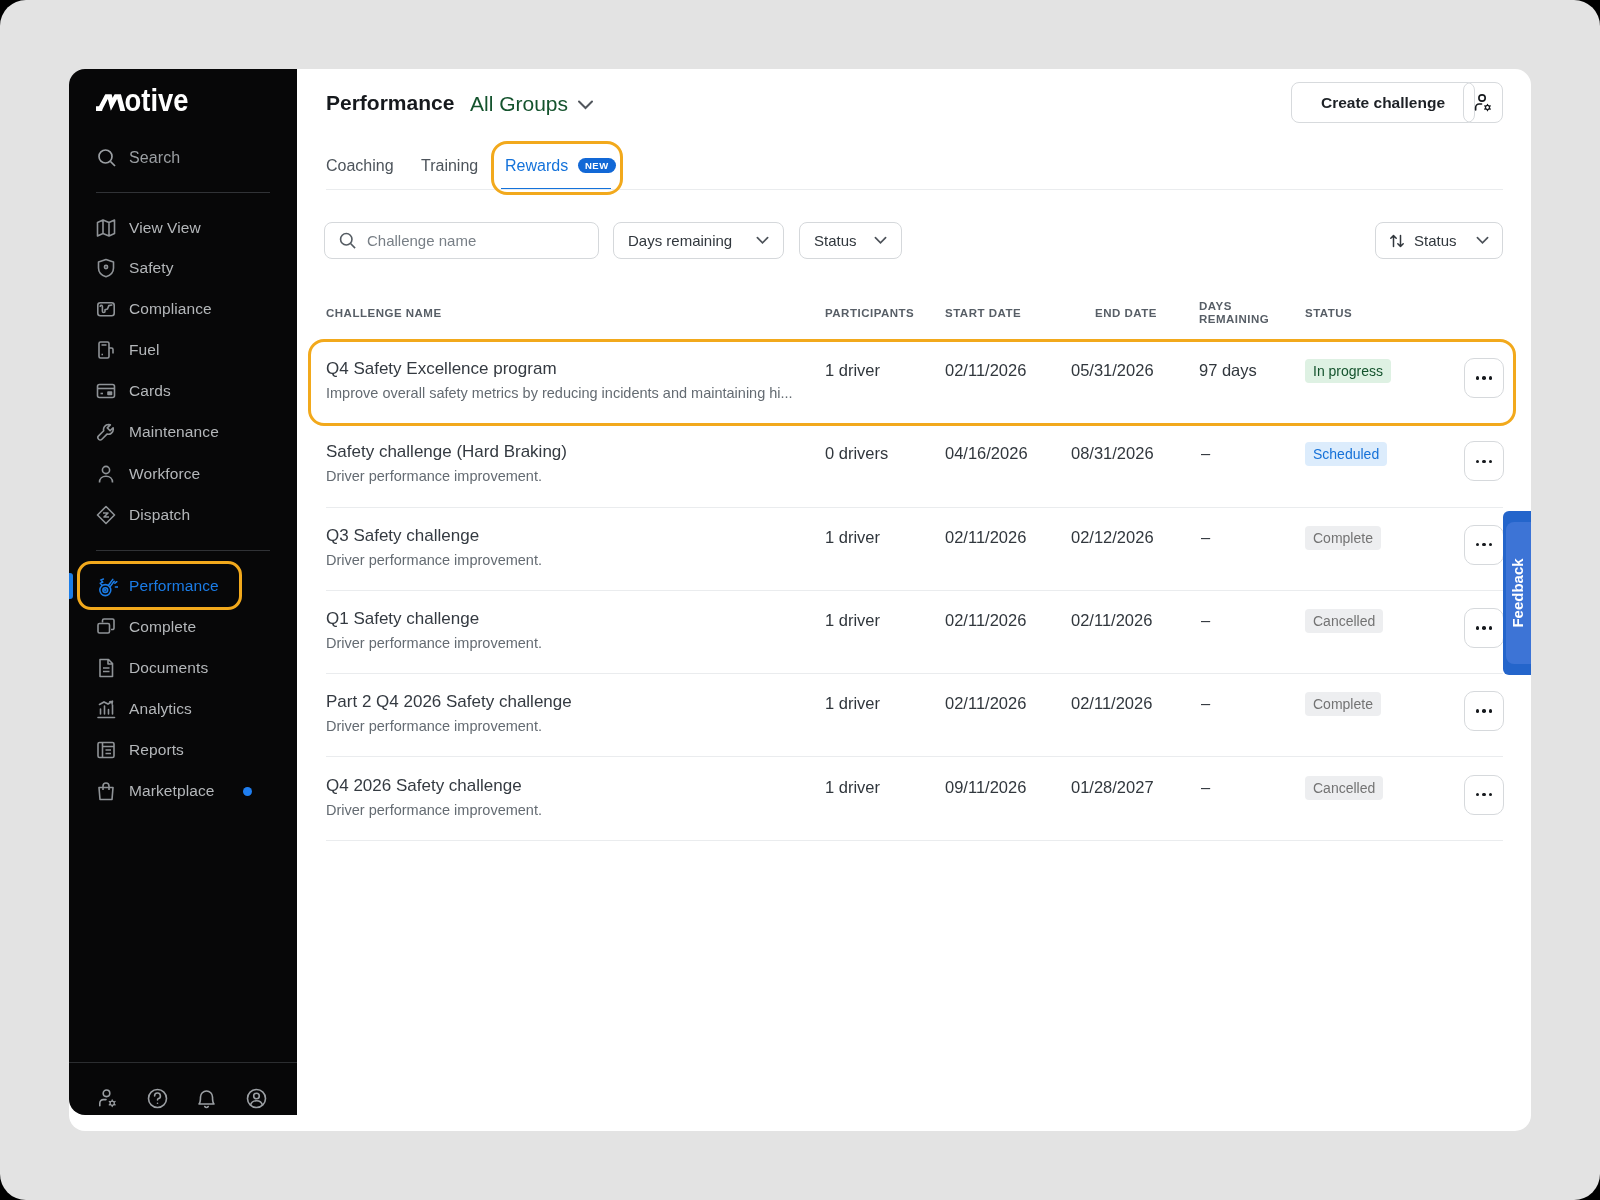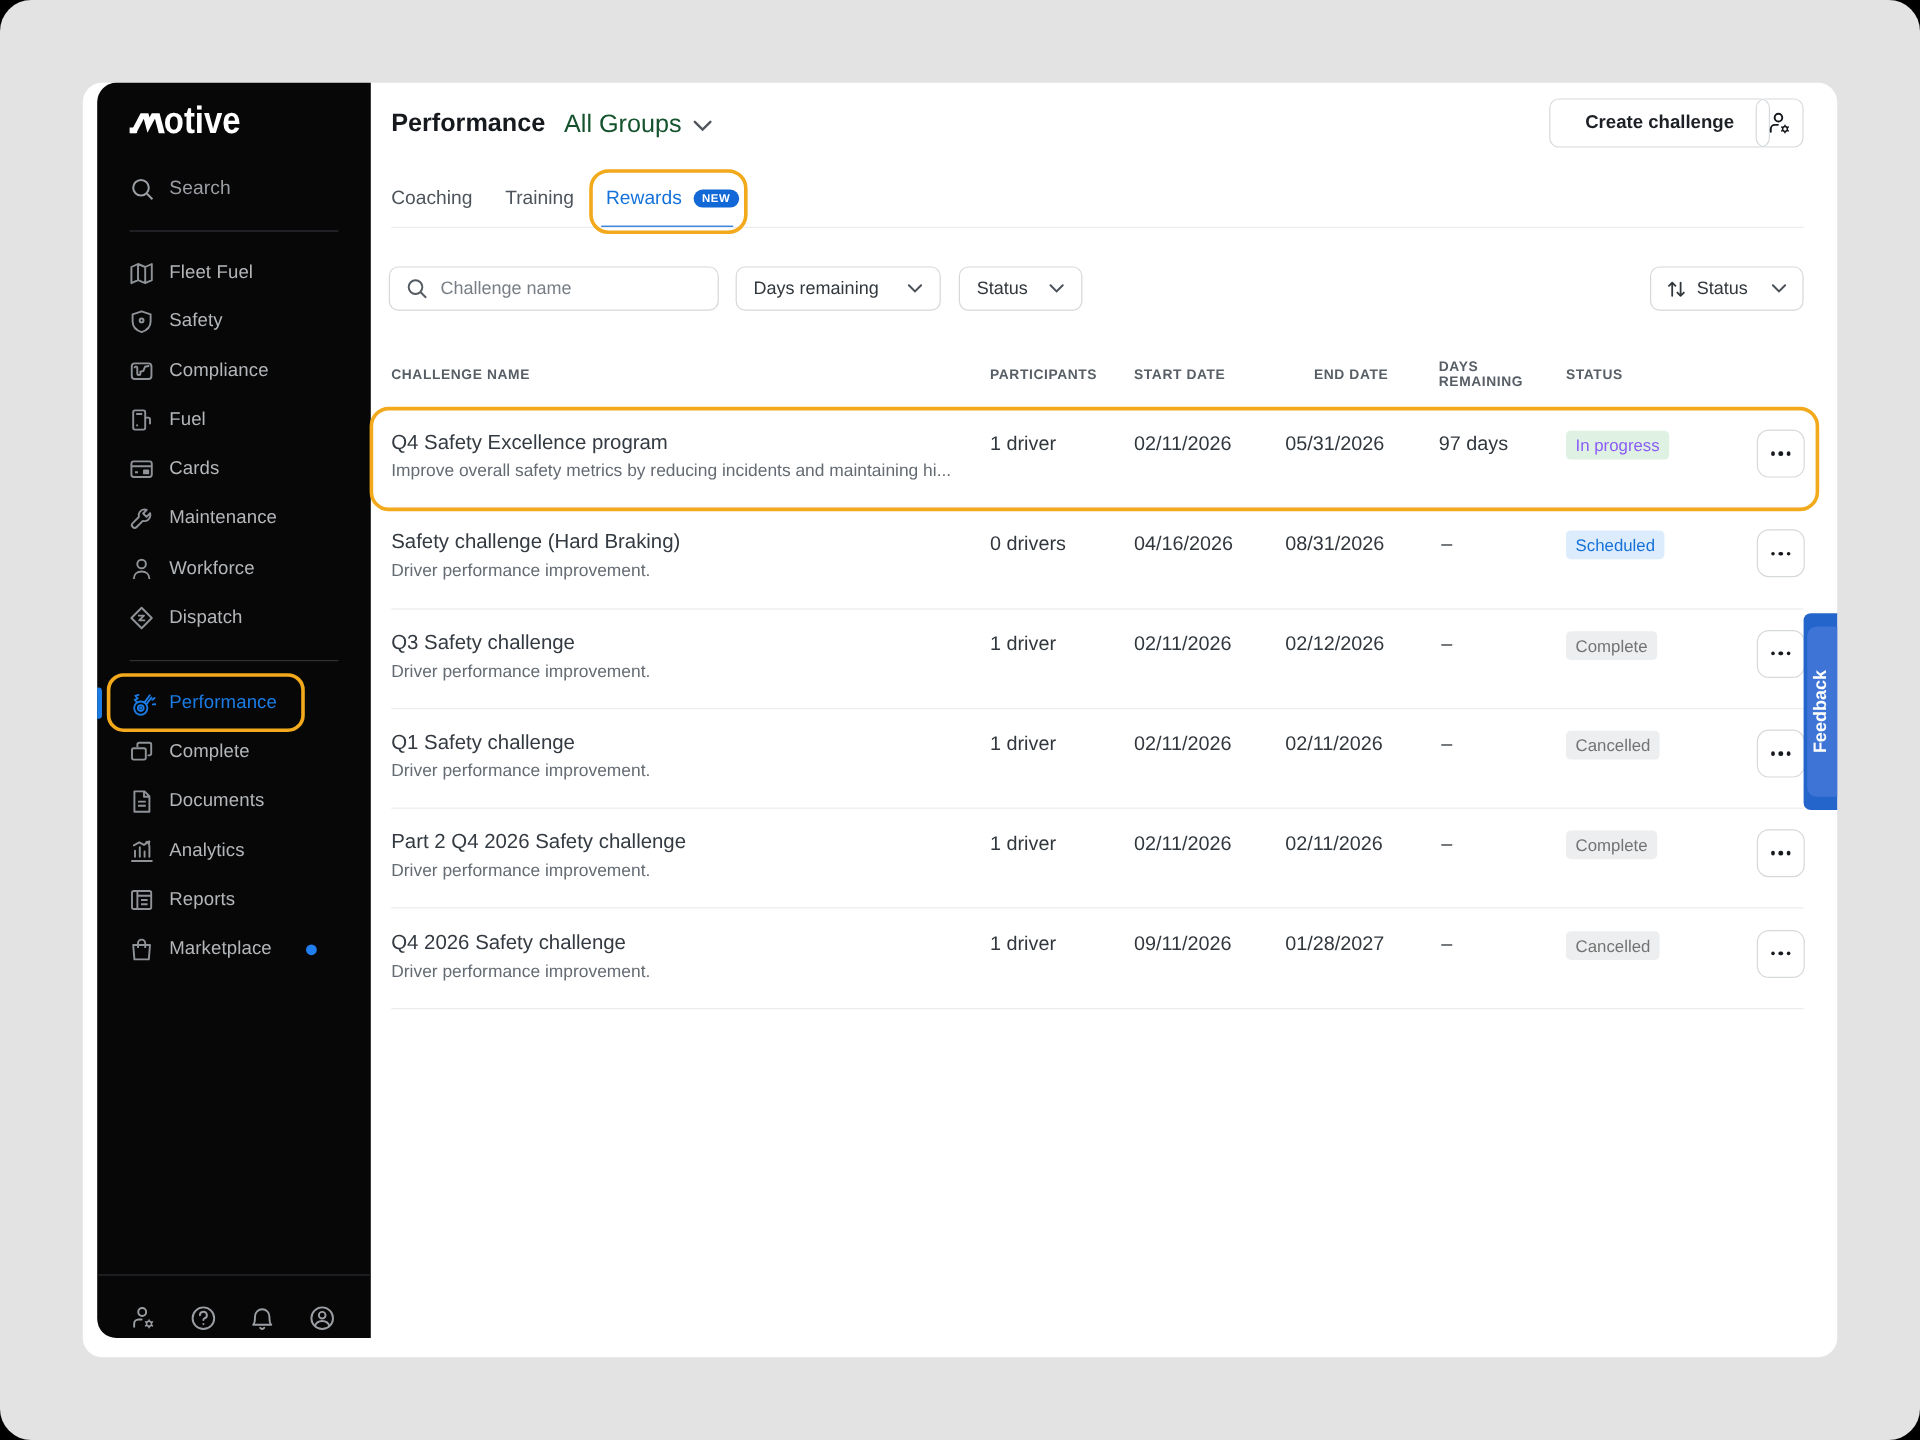--- a/index.html
+++ b/index.html
@@ -1,21 +1,21 @@
 <!DOCTYPE html>
 <html><head>
 <meta charset="utf-8">
 <style>
 * { margin:0; padding:0; box-sizing:border-box; }
 html,body { width:1600px; height:1200px; background:#000; font-family:"Liberation Sans",sans-serif; overflow:hidden; }
 .page { position:absolute; left:0; top:0; width:1600px; height:1200px; background:#e3e3e3; border-radius:26px; }
 .app { position:absolute; left:69px; top:69px; width:1462px; height:1062px; background:#fff; border-radius:16px; }
 .abs { position:absolute; }
 
-.sidebar { position:absolute; left:12px; top:0; width:228px; height:1046px; background:#070708; border-radius:16px 0 0 16px; }
+.sidebar { position:absolute; left:0; top:0; width:228px; height:1046px; background:#070708; border-radius:16px 0 0 16px; }
 .sb-item { position:absolute; left:0; width:228px; height:24px; display:flex; align-items:center; }
 .sb-item svg { position:absolute; left:27px; }
 .sb-item .lbl { position:absolute; left:60px; font-size:15.5px; color:#b4b7ba; letter-spacing:.1px; }
 .sb-div { position:absolute; left:27px; width:174px; height:1px; background:#303236; }
 
 .content { position:absolute; left:228px; top:0; width:1234px; height:1062px; }
 .h1 { position:absolute; left:29px; top:22px; font-size:21px; font-weight:bold; color:#16191d; }
 .allgroups { position:absolute; left:173px; top:23px; font-size:21px; color:#14532d; }
 .btn-create { position:absolute; left:994px; top:13px; width:184px; height:41px; border:1px solid #d7dadd; border-radius:8px; display:flex; align-items:center; justify-content:center; font-size:15.5px; font-weight:bold; color:#1d2126; }
 .btn-icon { position:absolute; left:1166px; top:13px; width:40px; height:41px; border:1px solid #d7dadd; border-radius:8px; display:flex; align-items:center; justify-content:center; }
@@ -29,21 +29,21 @@
 .ph { color:#787f86; font-size:15px; }
 .seltext { color:#31373d; font-size:15px; }
 
 .thead { position:absolute; font-size:11.5px; font-weight:bold; color:#575e66; letter-spacing:.5px; }
 .thead-border { position:absolute; left:29px; top:271px; width:1177px; height:1px; background:#e6e8eb; }
 .row { position:absolute; left:29px; width:1177px; height:83.3px; border-bottom:1px solid #eaecee; }
 .rtitle { position:absolute; left:0; top:18px; font-size:17px; color:#343a41; }
 .rsub { position:absolute; left:0; top:44px; font-size:14.5px; color:#646b72; }
 .rval { position:absolute; top:20px; font-size:16.5px; color:#31373d; }
 .chip { position:absolute; top:18px; height:24px; padding:0 8px; border-radius:4px; font-size:14px; display:flex; align-items:center; }
-.chip.green { background:#def1e3; color:#8b5cf6; }
+.chip.green { background:#def1e3; color:#14532d; }
 .chip.blue { background:#dcecfc; color:#1571d8; }
 .chip.gray { background:#edeef0; color:#737373; }
 .dots { position:absolute; left:1138px; top:17px; width:40px; height:40px; border:1px solid #d6d9dc; border-radius:10px; display:flex; align-items:center; justify-content:center; }
 .dots span { width:3.5px; height:3.5px; border-radius:50%; background:#16191d; margin:0 1.6px; display:inline-block; }
 
 .feedback { position:absolute; left:1206px; top:442px; width:28px; height:164px; background:#2465cb; border-radius:6px 0 0 6px; }
 .feedback .inner { position:absolute; left:3px; top:11px; width:25px; height:142px; background:#3d74d6; border-radius:8px 0 0 8px; }
 .feedback .txt { position:absolute; left:50%; top:50%; transform:translate(-50%,-50%) rotate(-90deg); color:#fff; font-size:15px; font-weight:bold; white-space:nowrap; }
 </style>
 </head>
@@ -71,21 +71,21 @@
             <path d="M14.5 14.5 L19 19"></path>
           </svg>
       <span class="lbl" style="color:#9b9fa3; font-size:16px;">Search</span>
     </div>
     <div class="sb-div" style="top:123px;"></div>
 
     <div class="sb-item" style="top:147px;" id="nav-fleet">
       <svg width="20" height="20" viewBox="0 0 20 20" fill="none" stroke="#8f9397" stroke-width="1.6" stroke-linejoin="round">
             <path d="M1.5 4.5 L7 2 L13 4.5 L18.5 2 V15.5 L13 18 L7 15.5 L1.5 18 Z M7 2 V15.5 M13 4.5 V18"></path>
           </svg>
-      <span class="lbl">Fleet Fuel</span>
+      <span class="lbl">View View</span>
     </div>
     <div class="sb-item" style="top:187px;">
       <svg width="20" height="20" viewBox="0 0 20 20" fill="none" stroke="#8f9397" stroke-width="1.6" stroke-linejoin="round">
             <path d="M10 1.5 L17.5 4 V10 C17.5 14.5 14 17.5 10 18.8 C6 17.5 2.5 14.5 2.5 10 V4 Z"></path>
             <circle cx="10" cy="9" r="1.6"></circle>
           </svg>
       <span class="lbl">Safety</span>
     </div>
     <div class="sb-item" style="top:228px;">
       <svg width="20" height="20" viewBox="0 0 20 20" fill="none" stroke="#8f9397" stroke-width="1.6" stroke-linejoin="round" stroke-linecap="round">

